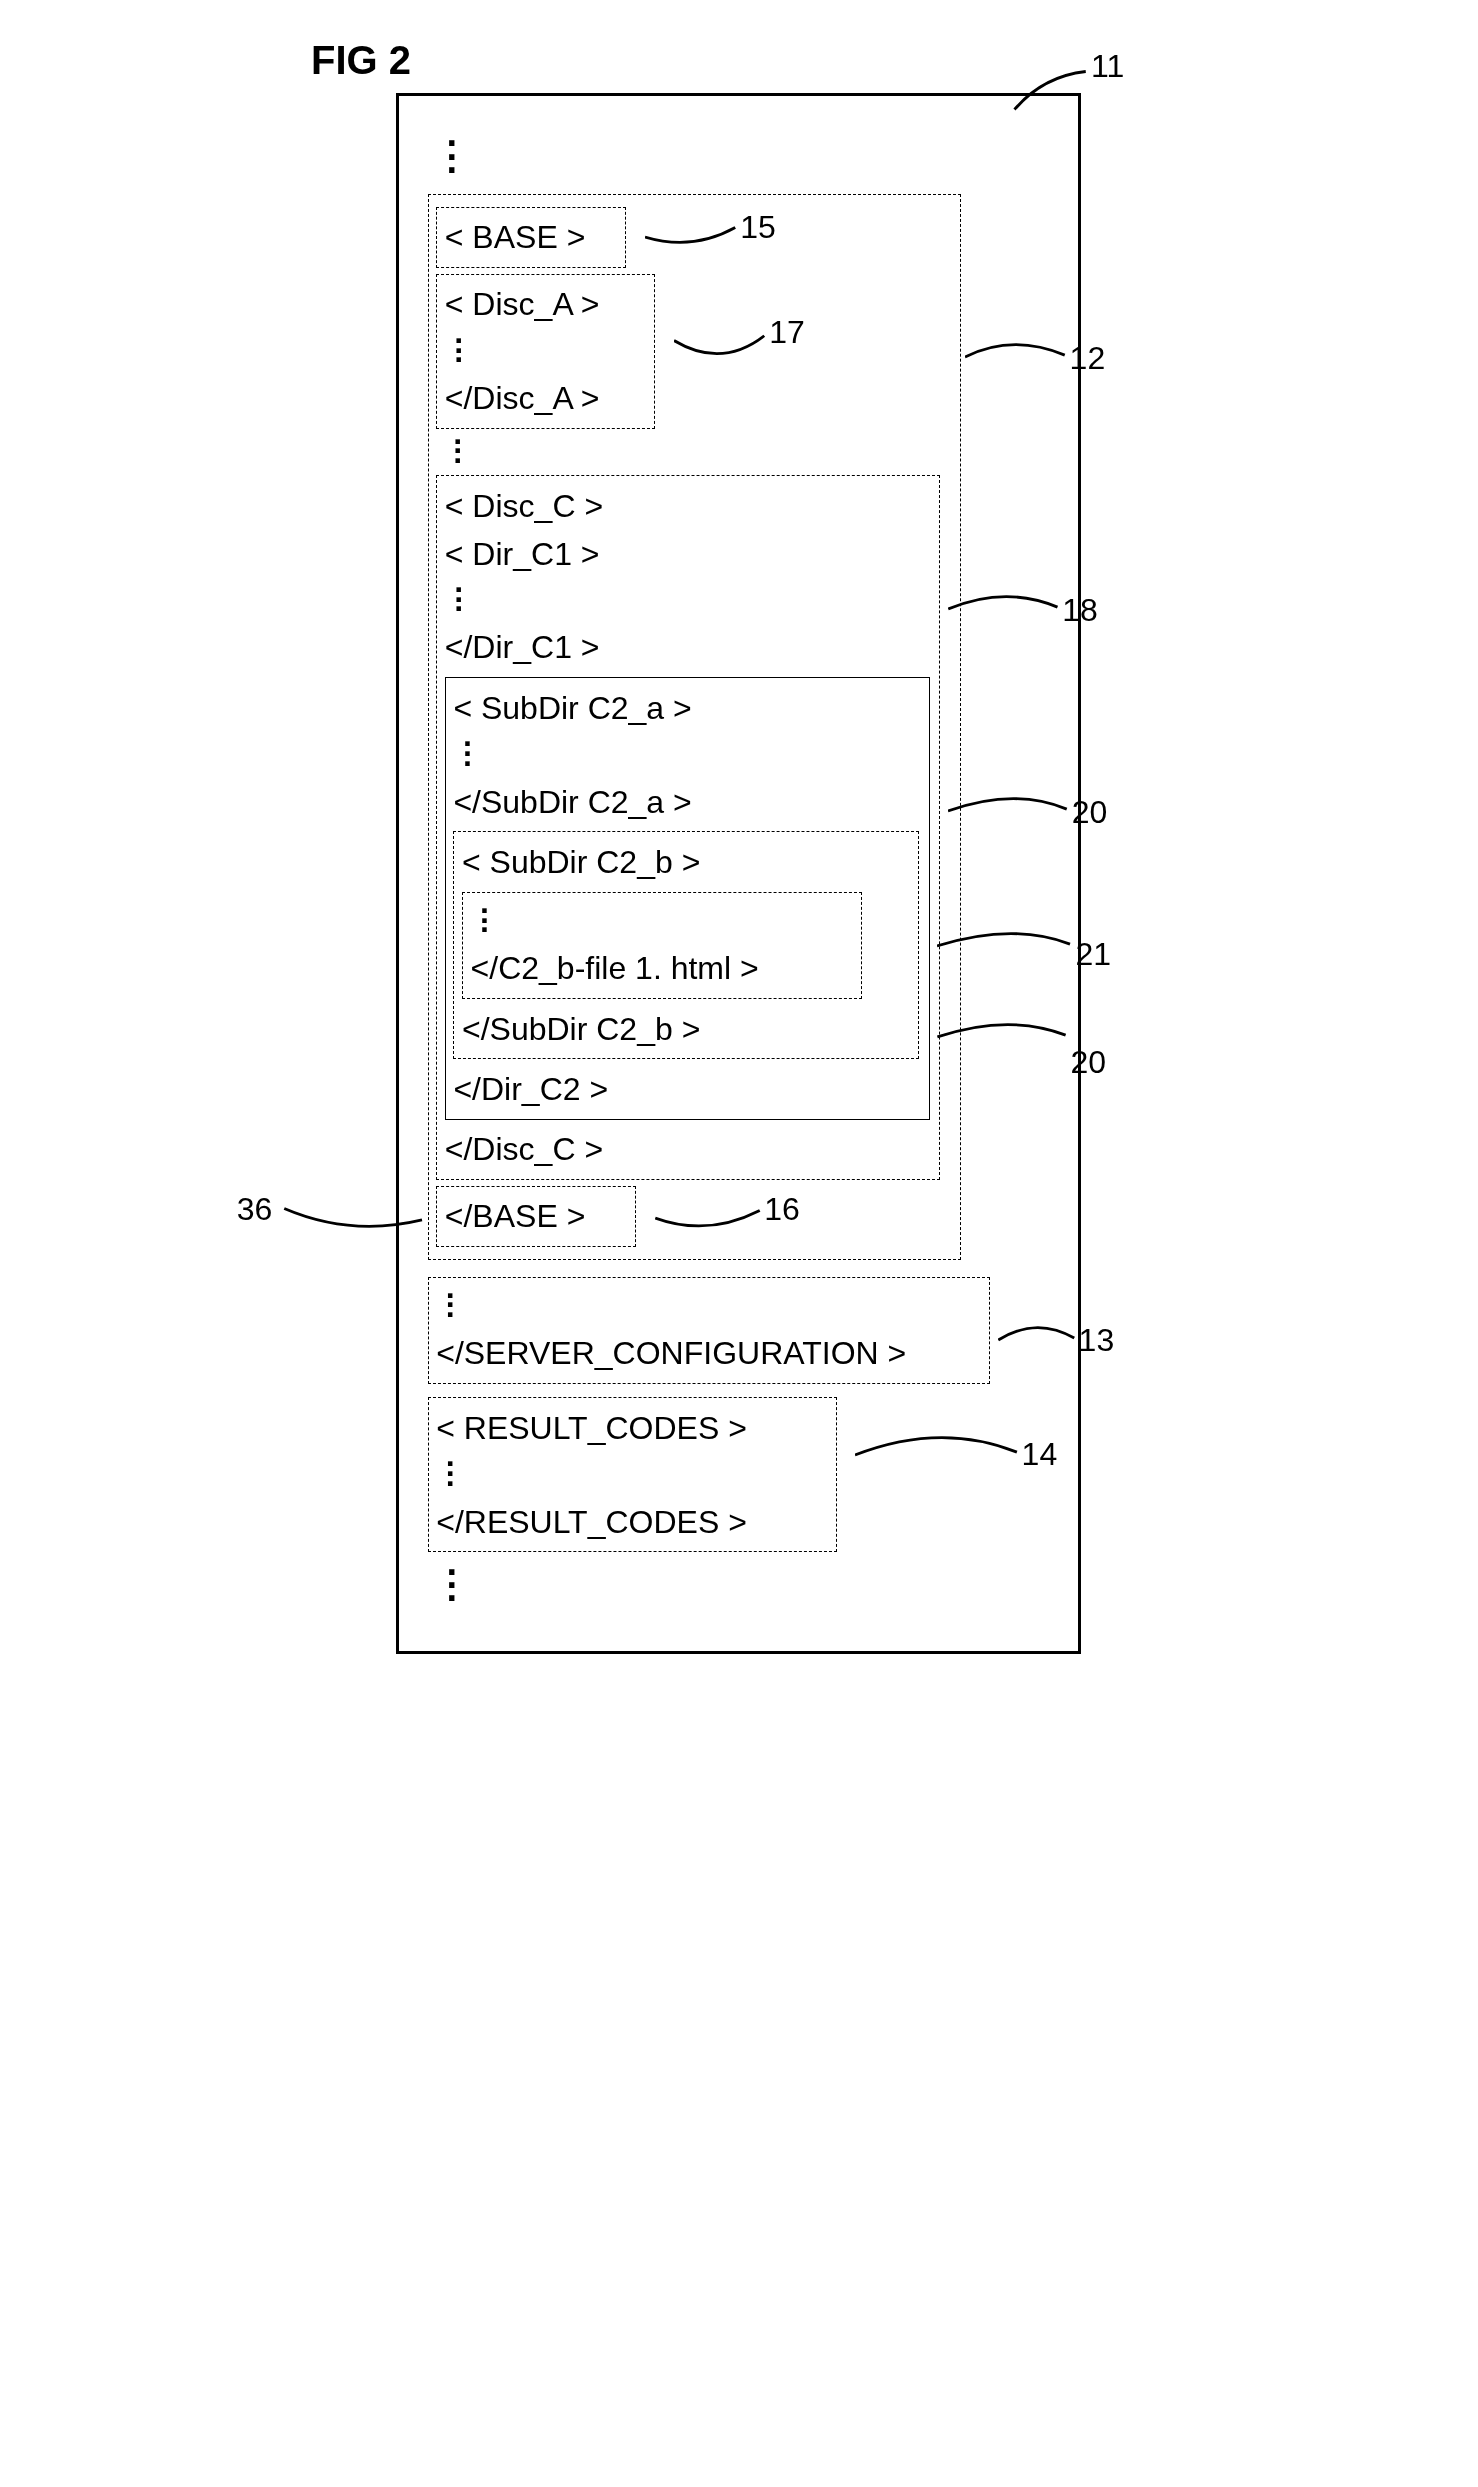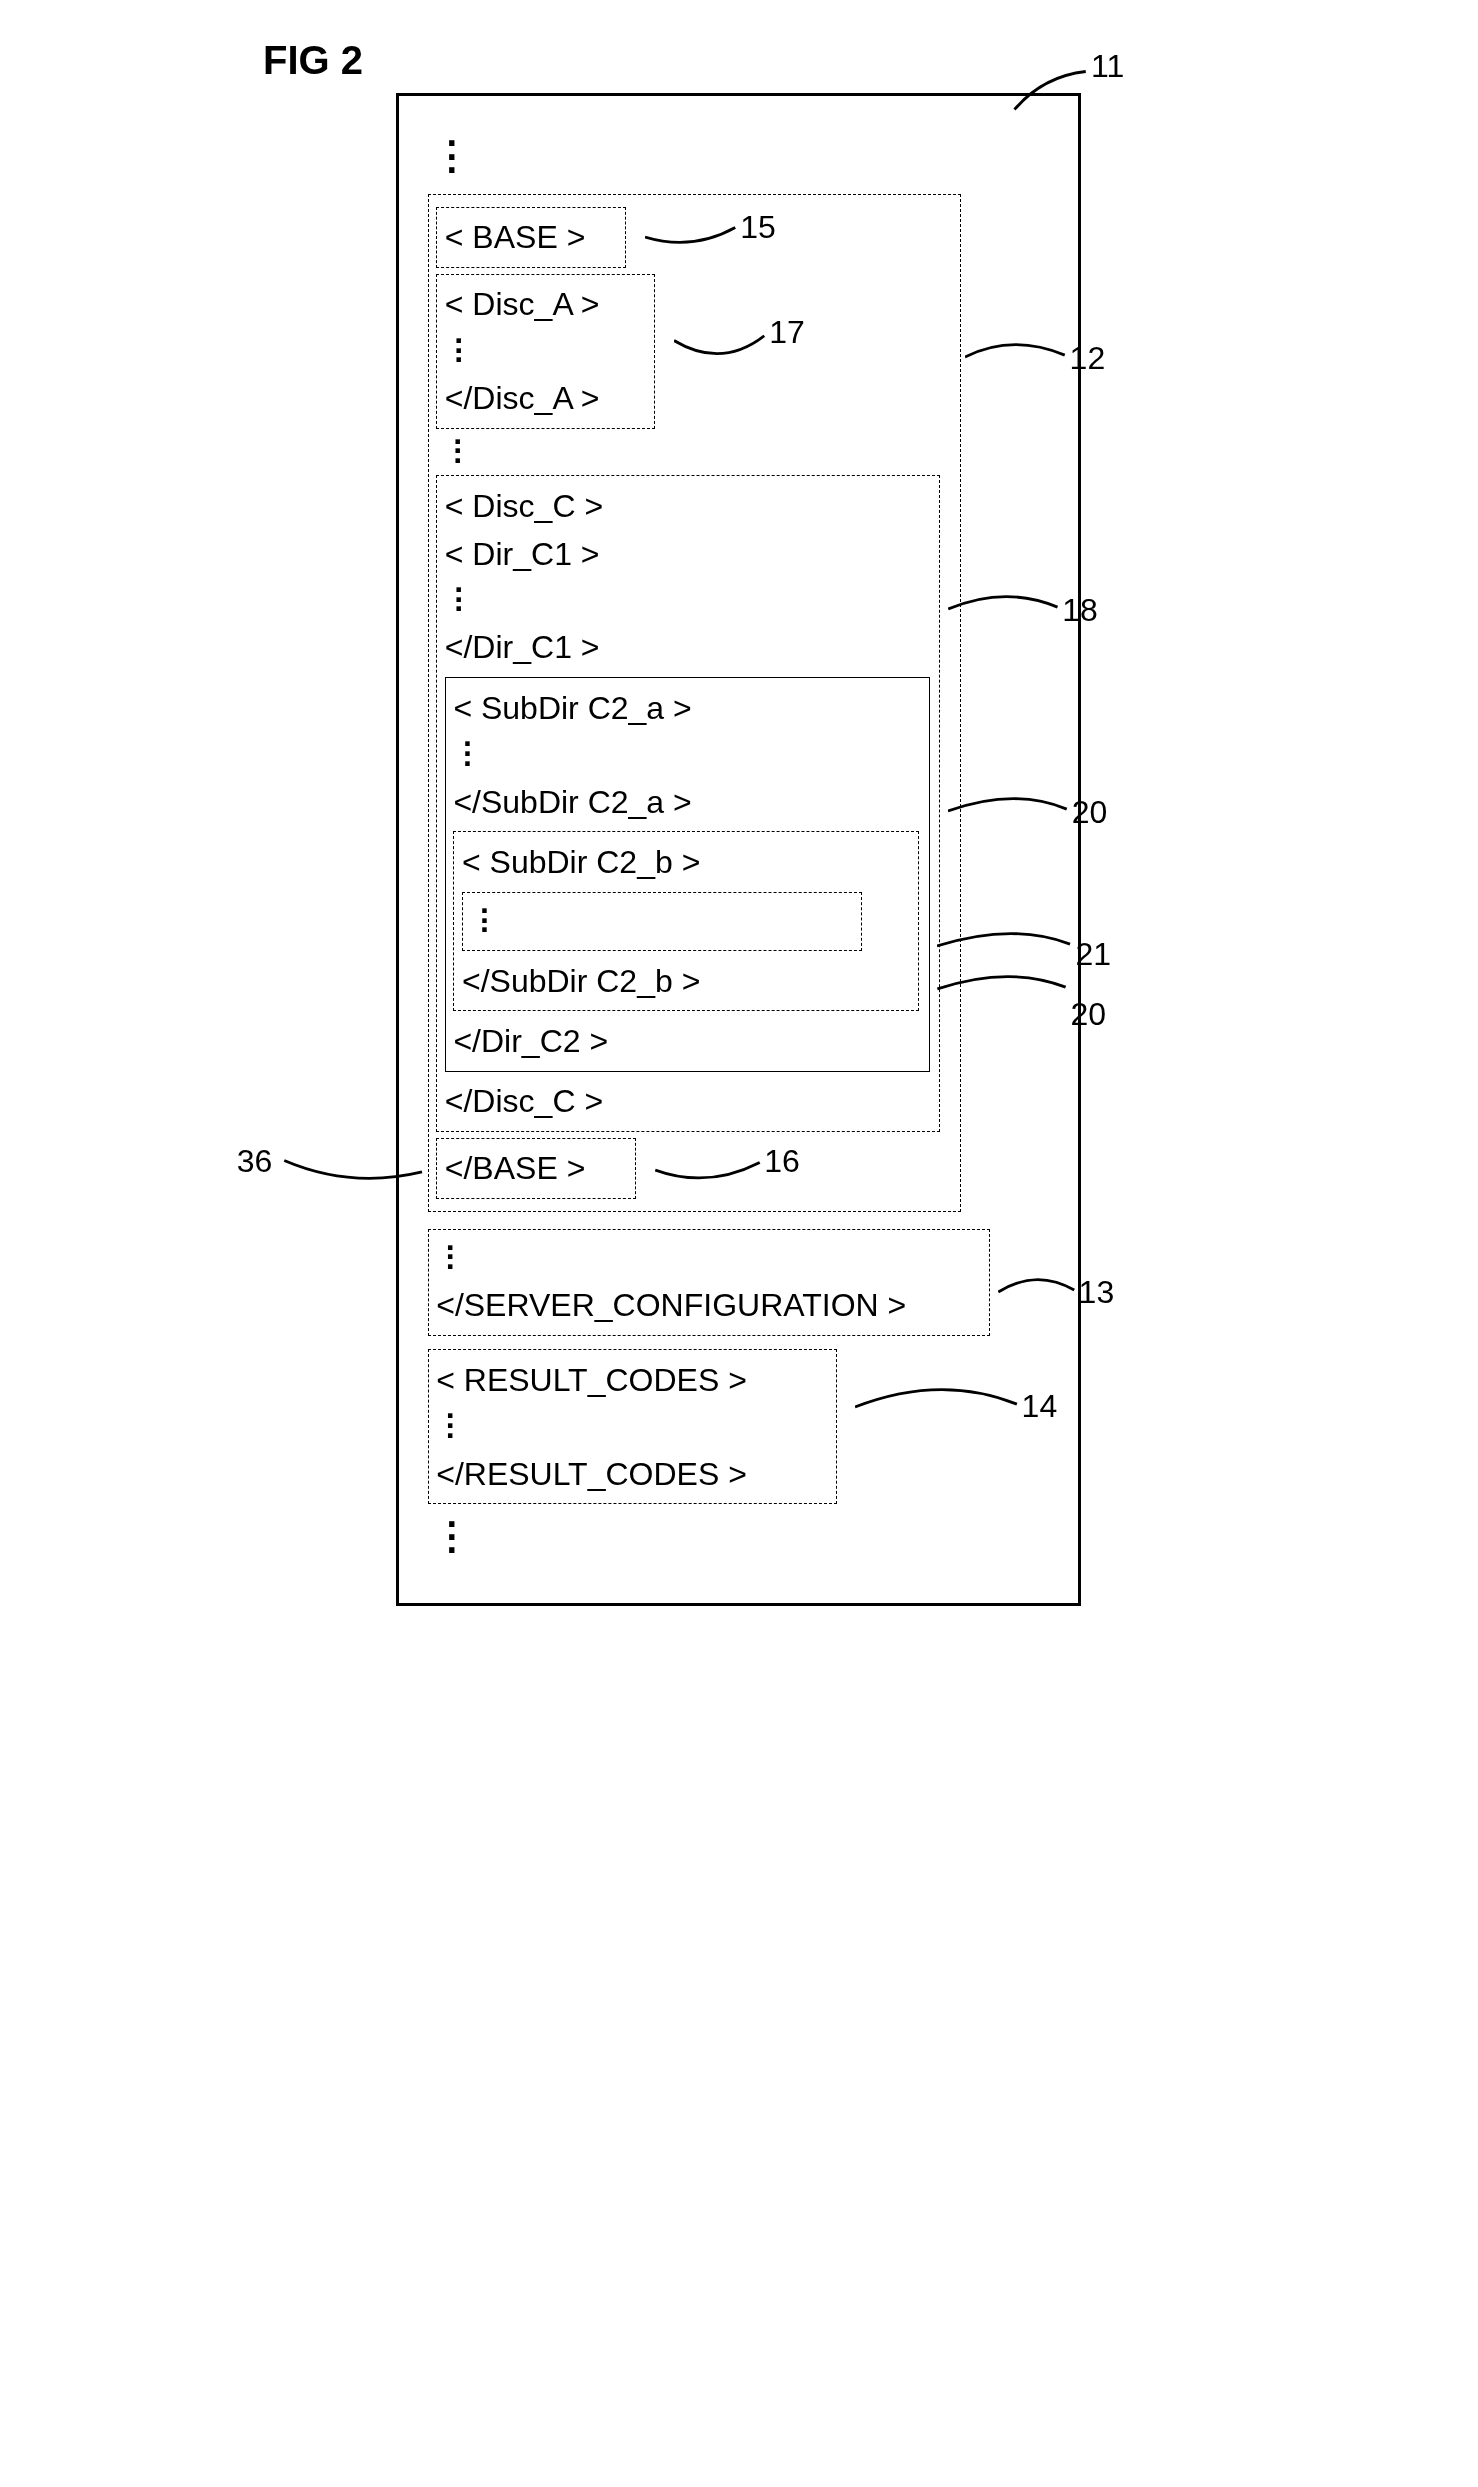--- a/index.html
+++ b/index.html
@@ -10,20 +10,21 @@
   }
   .canvas {
     position: relative;
     width: 952px;
     margin: 0 auto;
   }
   .fig-label {
     font-size: 40px;
     font-weight: bold;
     margin-bottom: 9.5px;
+    margin-left: 48px;
   }
   .outer {
     position: relative;
     border: 3.8px solid #000;
     width: 685px;
     margin-left: 133px;
     padding: 28.6px 28.6px 28.6px 28.6px;
     box-sizing: border-box;
   }
   .vdots {
@@ -146,20 +147,21 @@
                 <path d="M0 20 Q 70 -5 125 18" stroke="#000" stroke-width="3" fill="none"></path>
               </svg>
             <span style="position:absolute; left:124px; top:1.9px;">20</span>
           </div>
 
           <div class="dashbox" style="width:466px;">
             <div class="txt">&lt; SubDir C2_b &gt;</div>
 
             <div class="dashbox" style="width:400px;">
               <div class="vdots-small">·<br>·<br>·</div>
+              <div class="txt">&lt;/C2_b-file 1. html &gt;</div>
             </div>
 
             <div class="lbl" style="right:-190px; top:95px;">
               <svg width="171" height="38" viewBox="0 0 180 40">
                   <path d="M0 20 Q 80 -5 140 18" stroke="#000" stroke-width="3" fill="none"></path>
                 </svg>
               <span style="position:absolute; left:138px; top:9px;">21</span>
             </div>
 
             <div class="txt">&lt;/SubDir C2_b &gt;</div>

